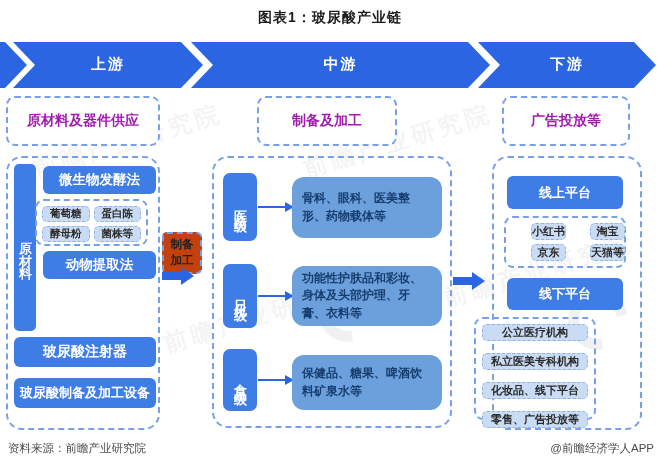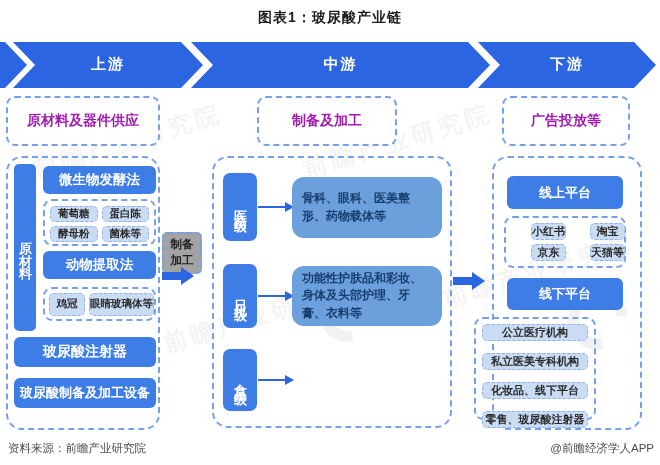--- a/index.html
+++ b/index.html
@@ -32,36 +32,36 @@
   .desc{position:absolute;background:var(--desc);border-radius:12px;color:var(--descText);
         font-size:12px;font-weight:700;line-height:1.45;display:flex;align-items:center;
         padding:20px 10px;box-sizing:border-box;}
   .thin-arrow{position:absolute;width:28px;height:2px;background:var(--banner);}
   .thin-arrow:after{content:'';position:absolute;right:-8px;top:-4px;width:0;height:0;
         border-left:9px solid var(--banner);border-top:5px solid transparent;border-bottom:5px solid transparent;}
   .big-arrow{position:absolute;width:34px;height:18px;}
   .big-arrow:before{content:'';position:absolute;left:0;top:5px;width:19px;height:8px;background:var(--banner);}
   .big-arrow:after{content:'';position:absolute;left:19px;top:0;width:0;height:0;
         border-left:13px solid var(--banner);border-top:9px solid transparent;border-bottom:9px solid transparent;}
-  .prep-box{position:absolute;left:162px;top:232px;width:36px;height:38px;background:#a3a3a3;
+  .prep-box{position:absolute;left:162px;top:232px;width:36px;height:38px;background:#c2410c;
         border:2px dashed var(--dash);border-radius:5px;display:flex;flex-direction:column;
         align-items:center;justify-content:center;font-size:11.5px;font-weight:700;color:#222;line-height:1.35;}
   .footer-src{position:absolute;left:8px;top:441px;font-size:11.5px;color:#4d4d4d;}
   .footer-credit{position:absolute;right:6px;top:441px;font-size:11.5px;color:#4d4d4d;}
   
   .wm{position:absolute;color:#8a8f98;opacity:0.09;font-size:24px;font-weight:700;
       transform:rotate(-17deg);white-space:nowrap;pointer-events:none;letter-spacing:4px;}
   .wm-ring{position:absolute;width:38px;height:38px;border:11px solid #7c828c;border-radius:50%;
       border-right-color:transparent;opacity:0.10;transform:rotate(35deg);pointer-events:none;}
   
   .hdr-up{left:6px;top:96px;width:150px;height:46px;}
   .up-container{left:6px;top:156px;width:150px;height:270px;}
   .raw{left:14px;top:164px;width:22px;height:167px;border-radius:5px;font-size:13px;letter-spacing:12px;padding-top:4px;box-sizing:border-box;}
   .ferm{left:43px;top:166px;width:113px;height:28px;font-size:13.5px;}
-  .ferm-group{left:43px;top:199px;width:113px;height:47px;display:grid;grid-template-columns:1fr 1fr;
+  .ferm-group{left:35px;top:199px;width:113px;height:47px;display:grid;grid-template-columns:1fr 1fr;
       gap:4px;padding:5px;box-sizing:border-box;}
   .animal{left:43px;top:251px;width:113px;height:28px;font-size:13.5px;}
   .animal-group{left:43px;top:287px;width:113px;height:34px;display:flex;gap:4px;align-items:center;
       padding:0 4px;box-sizing:border-box;}
   .animal-group .chip{height:21px;}
   .chip-cock{flex:0 0 34px;}
   .chip-eye{flex:1;}
   .injector{left:14px;top:337px;width:142px;height:30px;font-size:14px;}
   .equipment{left:14px;top:378px;width:142px;height:30px;font-size:13px;}
   .arrow-up-mid{left:162px;top:267px;}
@@ -123,24 +123,20 @@
   <div class="container up-container"></div>
   <div class="solid vtext raw">原材料</div>
   <div class="solid ferm">微生物发酵法</div>
   <div class="chip-group ferm-group">
     <div class="chip">葡萄糖</div>
     <div class="chip">蛋白陈</div>
     <div class="chip">酵母粉</div>
     <div class="chip">菌株等</div>
   </div>
   <div class="solid animal">动物提取法</div>
-  <div class="chip-group animal-group">
-    <div class="chip chip-cock">鸡冠</div>
-    <div class="chip chip-eye">眼睛玻璃体等</div>
-  </div>
   <div class="solid injector">玻尿酸注射器</div>
   <div class="solid equipment">玻尿酸制备及加工设备</div>
 
   <div class="prep-box">
     <span>制备</span>
     <span>加工</span>
   </div>
   <div class="big-arrow arrow-up-mid"></div>
 
   <div class="hdr hdr-mid">制备及加工</div>
@@ -149,36 +145,37 @@
   <div class="grade vtext g0">医药级</div>
   <div class="thin-arrow t0"></div>
   <div class="desc d0">骨科、眼科、医美整形、药物载体等</div>
 
   <div class="grade vtext g1">日化级</div>
   <div class="thin-arrow t1"></div>
   <div class="desc d1">功能性护肤品和彩妆、身体及头部护理、牙膏、衣料等</div>
 
   <div class="grade vtext g2">食品级</div>
   <div class="thin-arrow t2"></div>
+  <div class="desc d2">保健品、糖果、啤酒饮料矿泉水等</div>
 
   <div class="big-arrow arrow-mid-down"></div>
 
   <div class="hdr hdr-down">广告投放等</div>
   <div class="container down-container"></div>
   <div class="solid online">线上平台</div>
   <div class="chip-group online-group">
     <div class="chip">小红书</div>
     <div class="chip">淘宝</div>
     <div class="chip">京东</div>
     <div class="chip">天猫等</div>
   </div>
   <div class="solid offline">线下平台</div>
   <div class="chip-group offline-group">
     <div class="chip">公立医疗机构</div>
     <div class="chip">私立医美专科机构</div>
     <div class="chip">化妆品、线下平台</div>
-    <div class="chip">零售、玻尿酸注射器</div>
+    <div class="chip">零售、广告投放等</div>
   </div>
 
   <div class="footer-src">资料来源：前瞻产业研究院</div>
   <div class="footer-credit">@前瞻经济学人APP</div>
 
 </div>
 
 </body></html>

